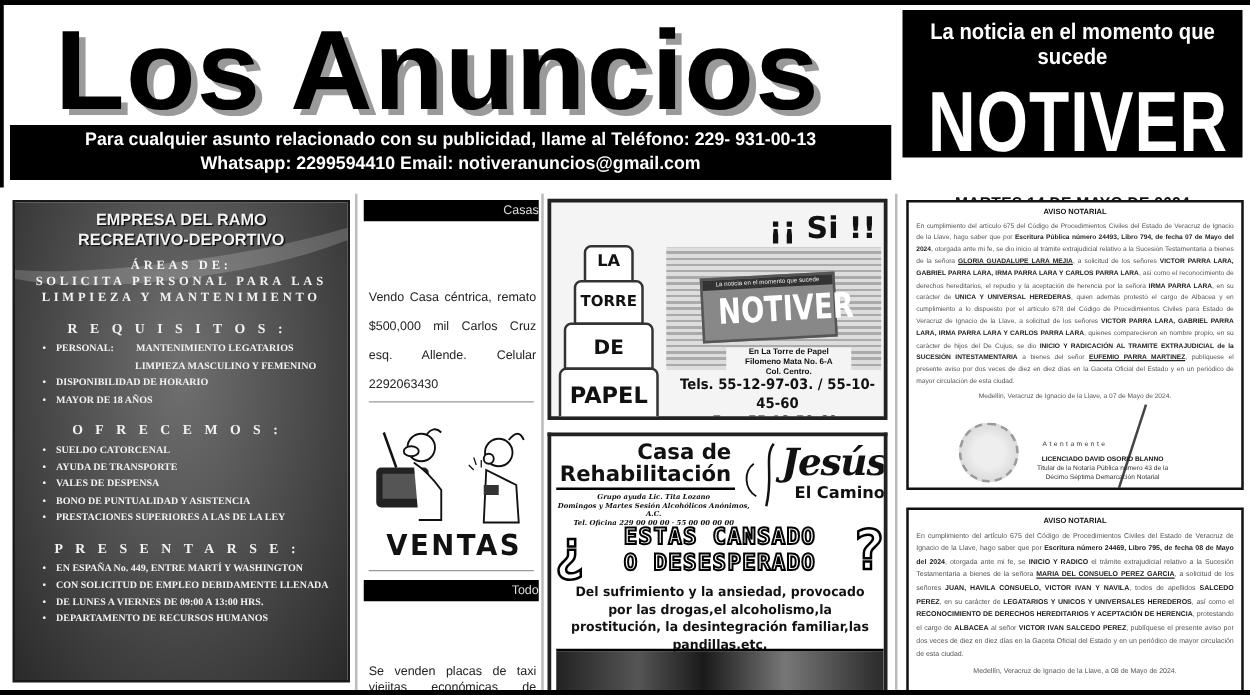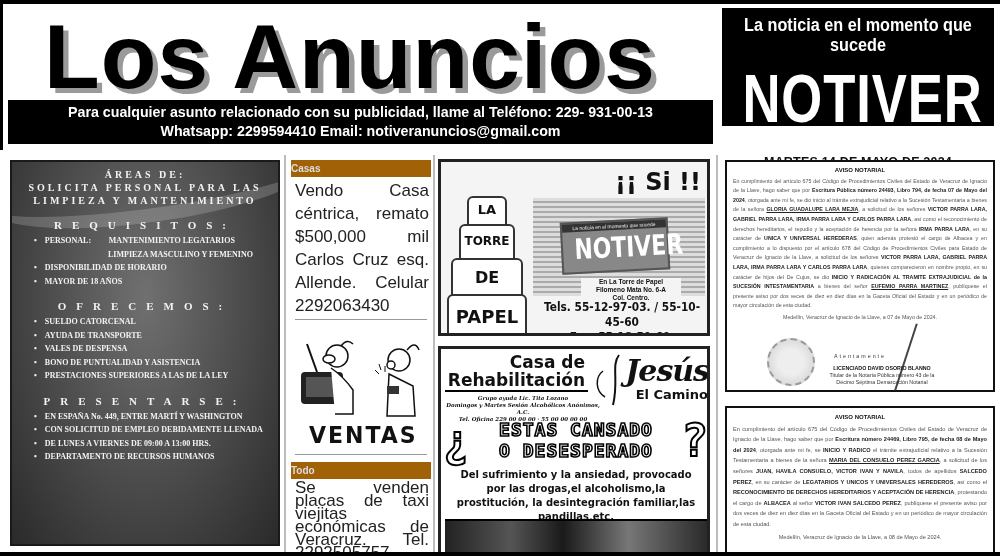--- a/index.html
+++ b/index.html
@@ -32,22 +32,22 @@
   .job-ad ul { list-style: none; padding-left: 22px; font-size: 8px; font-weight: bold; line-height: 13.5px; }
   .job-ad ul li::before { content: "•"; margin-right: 8px; }
   .job-ad .sub { padding-left: 74px; }
   .job-ad .sub::before { content: "" !important; margin: 0 !important; }
   .job-ad .personal-row span.lbl { display: inline-block; width: 64px; }
 
   .col-rule { position: absolute; width: 2px; background: #bcbcbc; }
 
   
   .classifieds { position: absolute; left: 291px; top: 160px; width: 140px; }
-  .cat-header { background: #a16207; color: #ddd; text-align: left; font-size: 10px; height: 17px; line-height: 17px; font-weight: bold; }
-  .cl-text { font-size: 17px; line-height: 23px; text-align: justify; padding: 2px 2px 0 4px; color: #222; }
+  .cat-header { background: #000000; color: #ddd; text-align: right; font-size: 10px; height: 17px; line-height: 17px; }
+  .cl-text { font-size: 10px; line-height: 23px; text-align: justify; padding: 2px 2px 0 4px; color: #222; margin-top: 48px; }
   .cl-text.tight { line-height: 13px; }
   .cl-divider { height: 1px; background: #999; margin: 2px 4px 0 4px; }
   .ventas-art { position: relative; height: 118px; margin-top: 10px; }
   .ventas-word { position: absolute; left: 18px; bottom: 0; font-size: 22px; font-weight: 900; letter-spacing: 2px; font-family: "DejaVu Sans", sans-serif; color: #111; transform: scaleY(1.05); }
 
   
   .torre-ad { position: absolute; left: 438px; top: 159px; width: 272px; height: 177px; border: 3px solid #222; background: #f4f4f4; overflow: hidden; }
   .torre-headline { position: absolute; left: 8px; top: 2px; font-size: 22px; font-weight: 900; font-family: "DejaVu Sans", sans-serif; letter-spacing: 0.5px; }
   .torre-si { position: absolute; right: 6px; top: 6px; font-size: 24px; font-weight: 900; font-family: "DejaVu Sans", sans-serif; }
   .tower { position: absolute; left: 6px; top: 34px; width: 80px; height: 140px; }
@@ -106,20 +106,24 @@
   <div class="notiver-name">NOTIVER</div>
 </div>
 <div class="date-line">MARTES 14 DE MAYO DE 2024</div>
 
 <div class="col-rule" style="left:284px; top:155px; height:400px;"></div>
 <div class="col-rule" style="left:433px; top:155px; height:400px;"></div>
 <div class="col-rule" style="left:716px; top:155px; height:400px;"></div>
 
 <div class="job-ad">
   <div class="swoosh"></div>
+  <div class="company">
+    <div>EMPRESA DEL RAMO</div>
+    <div>RECREATIVO-DEPORTIVO</div>
+  </div>
   <div class="solicita serif">
     <div>ÁREAS DE:</div>
     <div>SOLICITA PERSONAL PARA LAS</div>
     <div>LIMPIEZA Y MANTENIMIENTO</div>
   </div>
 
   <div class="section-h serif">REQUISITOS:</div>
   <ul class="serif">
     <li class="personal-row"><span class="lbl">PERSONAL:</span><span>MANTENIMIENTO LEGATARIOS</span></li>
     <li class="sub">LIMPIEZA MASCULINO Y FEMENINO</li>

